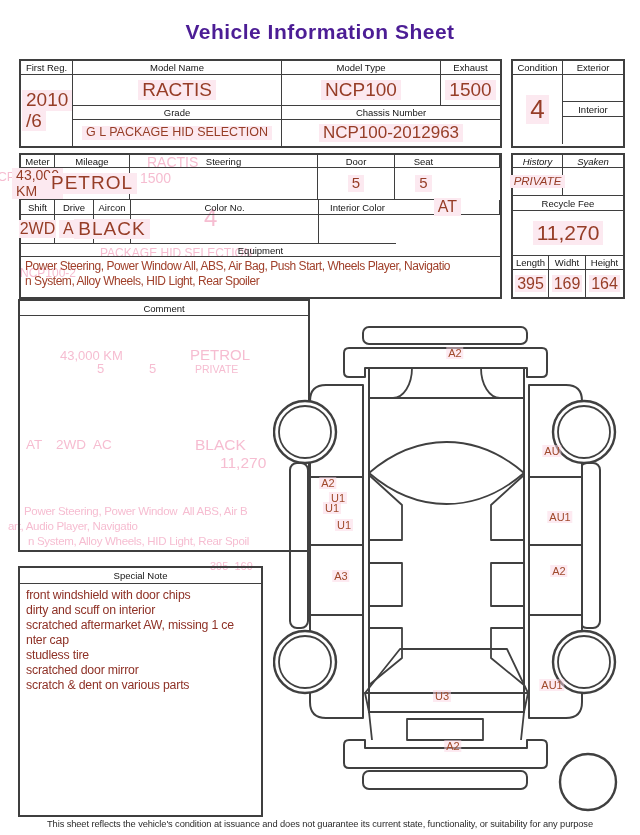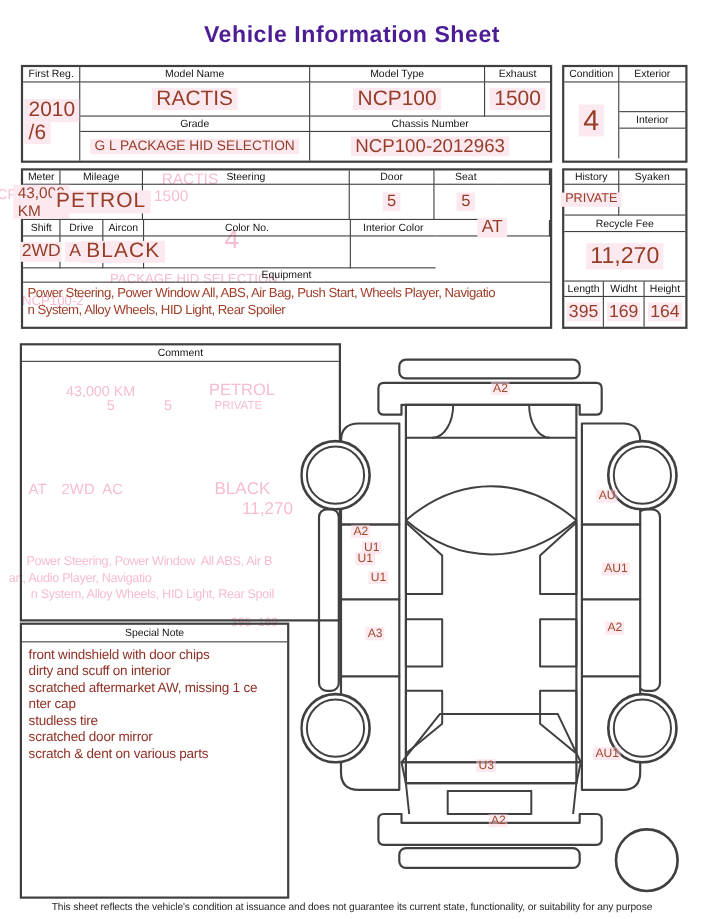--- a/index.html
+++ b/index.html
@@ -21,25 +21,25 @@
   .hl { background:#fce9f0; padding:0 4px; display:inline-block; line-height:1.1; }
   
   .t1l { left:19px; top:59px; width:483px; height:89px; display:grid;
          grid-template-columns:52px 209px 159px 59px; grid-template-rows:14px 31px 14px 26px; }
   .t1r { left:511px; top:59px; width:114px; height:89px; display:grid;
          grid-template-columns:50px 60px; grid-template-rows:14px 27px 15px 27px; }
   .t2l { left:19px; top:153px; width:483px; height:146px; }
   .t2l-a { display:grid; grid-template-columns:34px 75px 188px 77px 57px 48px; grid-template-rows:13px 32px; }
   .t2l-b { display:grid; grid-template-columns:34px 39px 37px 188px 77px 104px; grid-template-rows:15px 29px; }
   .t2r { left:511px; top:153px; width:114px; height:146px; }
-  .t2r-a { display:grid; grid-template-columns:50px 60px; grid-template-rows:13px 28px; }
+  .t2r-a { display:grid; grid-template-columns:50px 60px; grid-template-rows:13px 28px;font-style:italic; }
   .t2r-c { display:grid; grid-template-columns:36px 37px 37px; grid-template-rows:14px 27px; }
   .eq-text { padding:2px 4px; font-size:12px; letter-spacing:-0.45px; line-height:15px; color:#a0402b; white-space:nowrap; }
   
-  .cbox { left:18px; top:312px; width:292px; height:253px; }
+  .cbox { left:18px; top:299px; width:292px; height:253px; }
   .sbox { left:18px; top:566px; width:245px; height:251px; }
   .bhead { height:15px; border-bottom:1px solid #3f3f3f; display:flex; align-items:center; justify-content:center; font-size:9.5px; }
   .note-lines { padding:4px 6px; font-size:12.3px; letter-spacing:-0.2px; line-height:15px; color:#8e3126; }
   
   .diagram { position:absolute; left:273px; top:312px; width:360px; height:505px; z-index:2; }
   .dl { position:absolute; transform:translate(-50%,-50%); font-size:11px; line-height:12px;
         color:#a04a2c; background:rgba(252,213,227,.5); padding:0 2px; white-space:nowrap; }
   
   .ghosts { position:absolute; inset:0; z-index:1; pointer-events:none; }
   .g { position:absolute; color:#f6bdd1; line-height:1; white-space:pre; }

